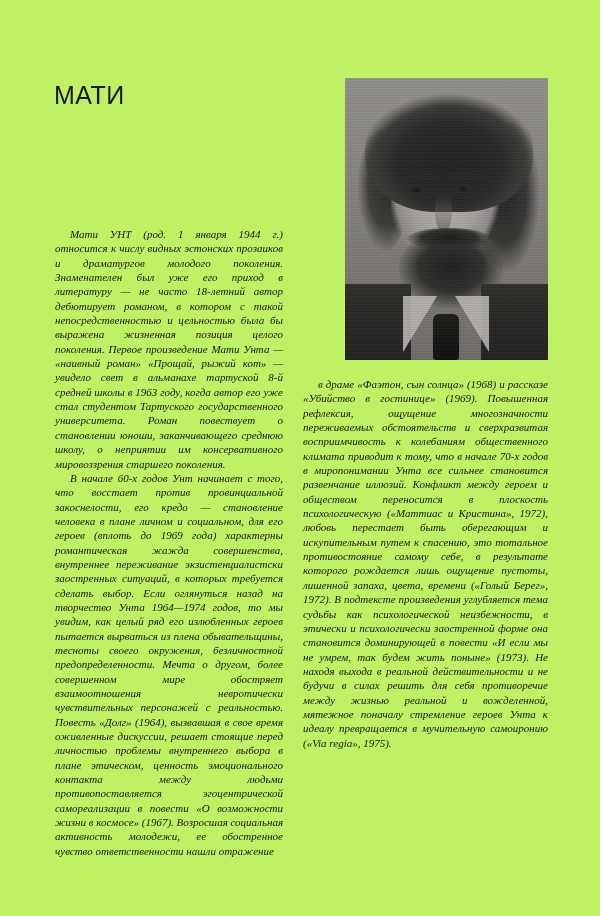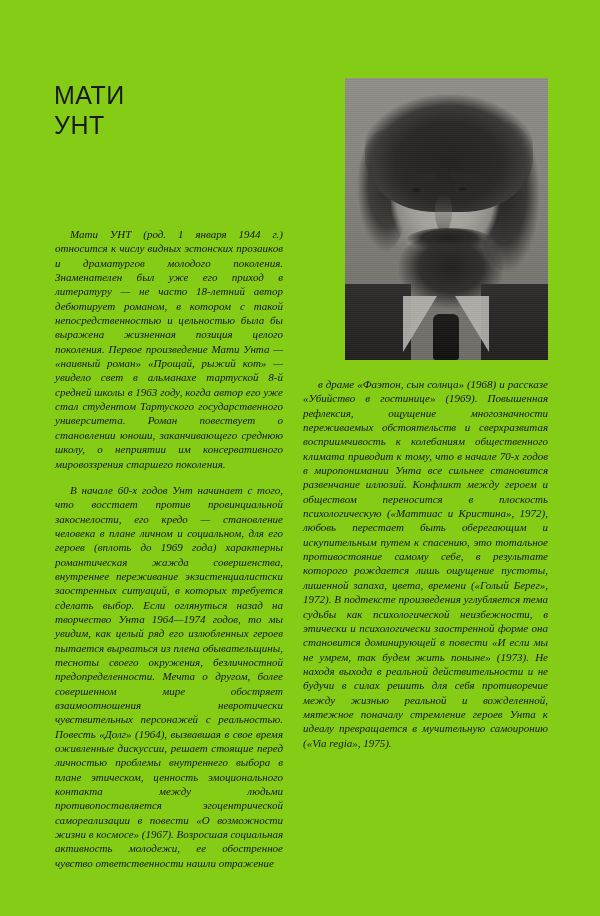--- a/index.html
+++ b/index.html
@@ -12,21 +12,21 @@
     height: 916px;
     position: relative;
     font-family: "Liberation Serif", serif;
     color: #111111;
     overflow: hidden;
   }
 
   .page {
     position: absolute;
     inset: 0;
-    background: #84cc16;
+    background: #bef264;
   }
 
   
   .title-block {
     position: absolute;
     left: 54px;
     top: 80px;
     width: 250px;
   }
   .title-line {
@@ -182,30 +182,29 @@
     font-style: italic;
     text-align: justify;
     color: #141414;
     -webkit-hyphens: none;
     hyphens: none;
   }
   .col-left  { left: 55px;  top: 227px; width: 228px; }
   .col-right { left: 303px; top: 377px; width: 245px; font-style: italic; }
 
   .para { margin: 0; text-indent: 15px; text-align: justify; }
-  .para + .para { margin-top: 12px; }
+  .para + .para { margin-top: 0; }
 </style>
 </head>
 <body>
 
 <div class="page">
 
   <div class="title-block">
     <div class="title-line">МАТИ</div>
-    <div class="title-line">УНТ</div>
   </div>
 
   <div class="photo-frame">
     <div class="photo-inner">
       <div class="ph-suit-l"></div>
       <div class="ph-suit-r"></div>
       <div class="ph-hair-l"></div>
       <div class="ph-hair-r"></div>
       <div class="ph-face"></div>
       <div class="ph-hair"></div>

